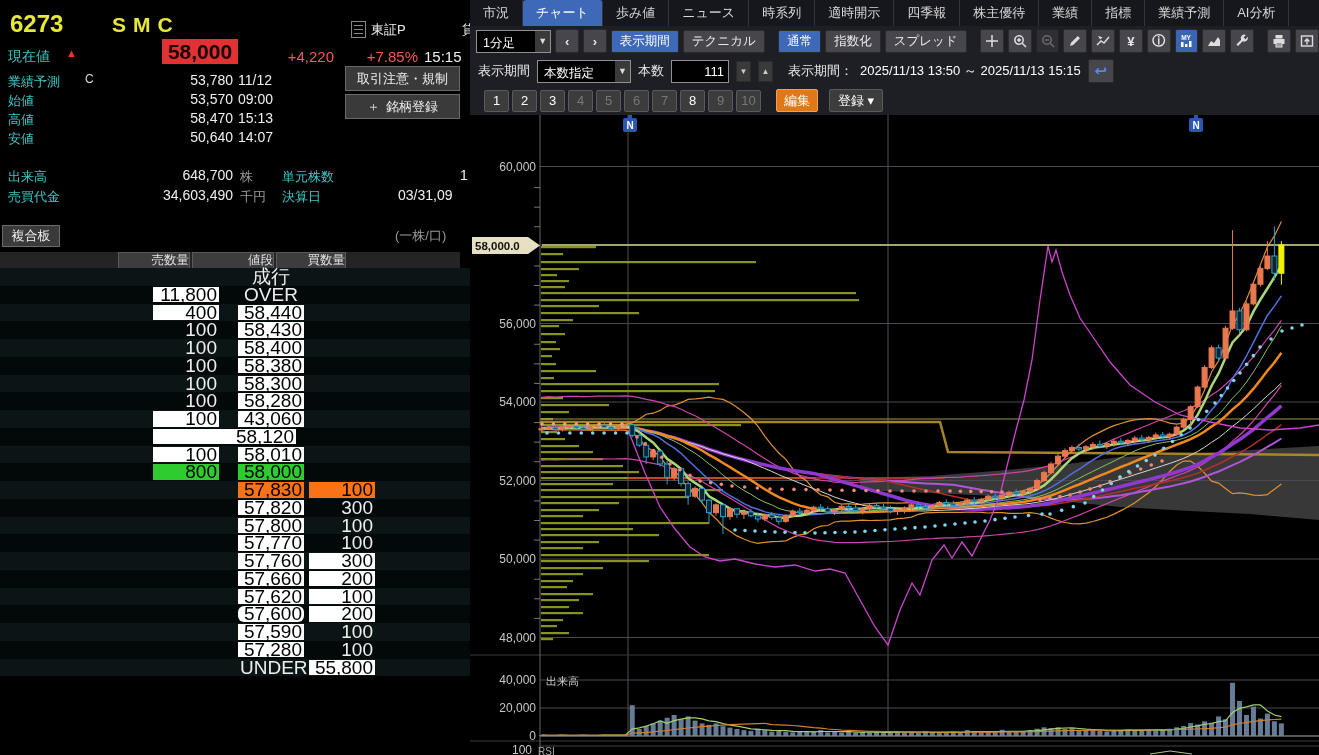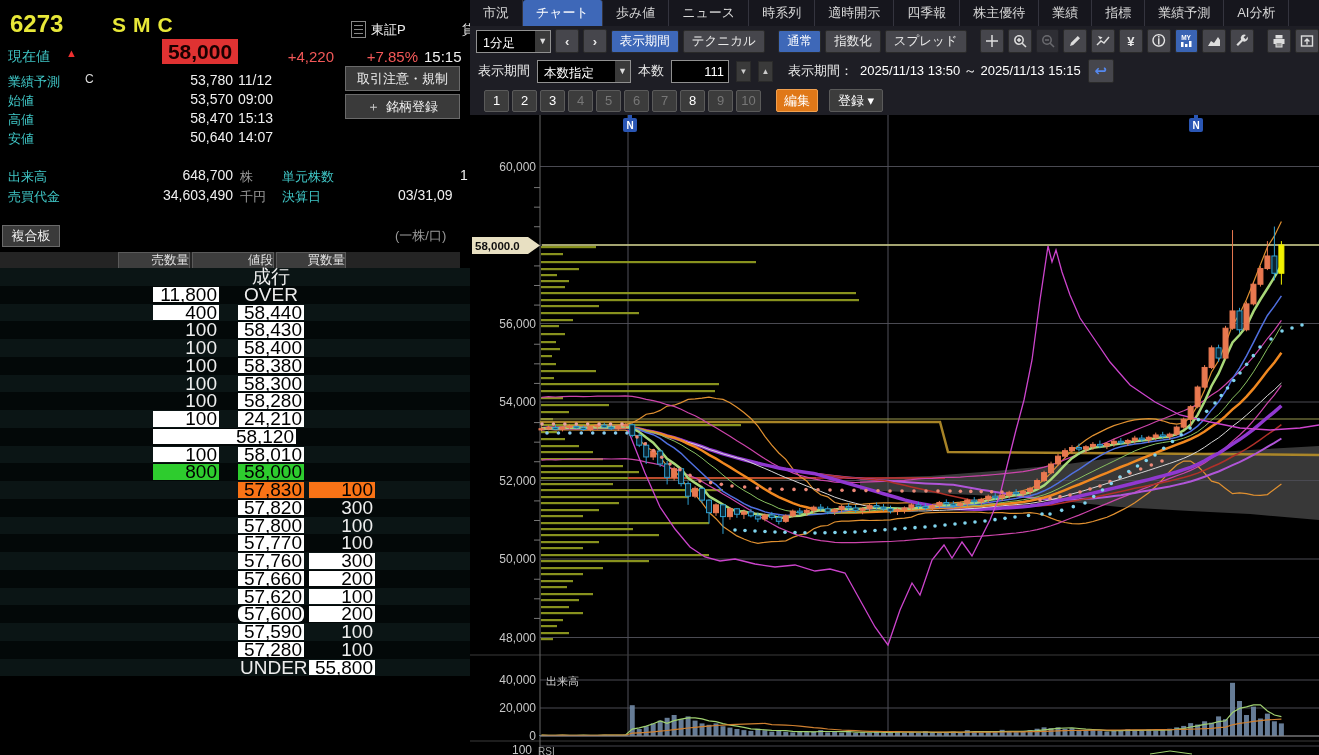--- a/index.html
+++ b/index.html
@@ -152,21 +152,21 @@
         <div class="ob-row odd" style="top: 122.5px;">
           <div class="ob-cell" style="right: 273px; width: 62px;">100</div>
           <div class="ob-cell bgw" style="right: 188px; width: 62px;">58,300</div>
         </div>
         <div class="ob-row even" style="top: 140.25px;">
           <div class="ob-cell" style="right: 273px; width: 62px;">100</div>
           <div class="ob-cell bgw" style="right: 188px; width: 62px;">58,280</div>
         </div>
         <div class="ob-row odd" style="top: 158px;">
           <div class="ob-cell bgw" style="right: 273px; width: 62px;">100</div>
-          <div class="ob-cell bgw" style="right: 188px; width: 62px;">24,210</div>
+          <div class="ob-cell bgw" style="right: 188px; width: 62px;">43,060</div>
         </div>
         <div class="ob-row even" style="top: 175.75px;">
           <div class="ob-cell bgw" style="right: 273px; width: 62px;">200</div>
           <div class="ob-cell bgw" style="right: 196px; width: 62px; padding-left: 48px;">58,120</div>
         </div>
         <div class="ob-row odd" style="top: 193.5px;">
           <div class="ob-cell bgw" style="right: 273px; width: 62px;">100</div>
           <div class="ob-cell bgw" style="right: 188px; width: 62px;">58,010</div>
         </div>
         <div class="ob-row even" style="top: 211.25px;">

